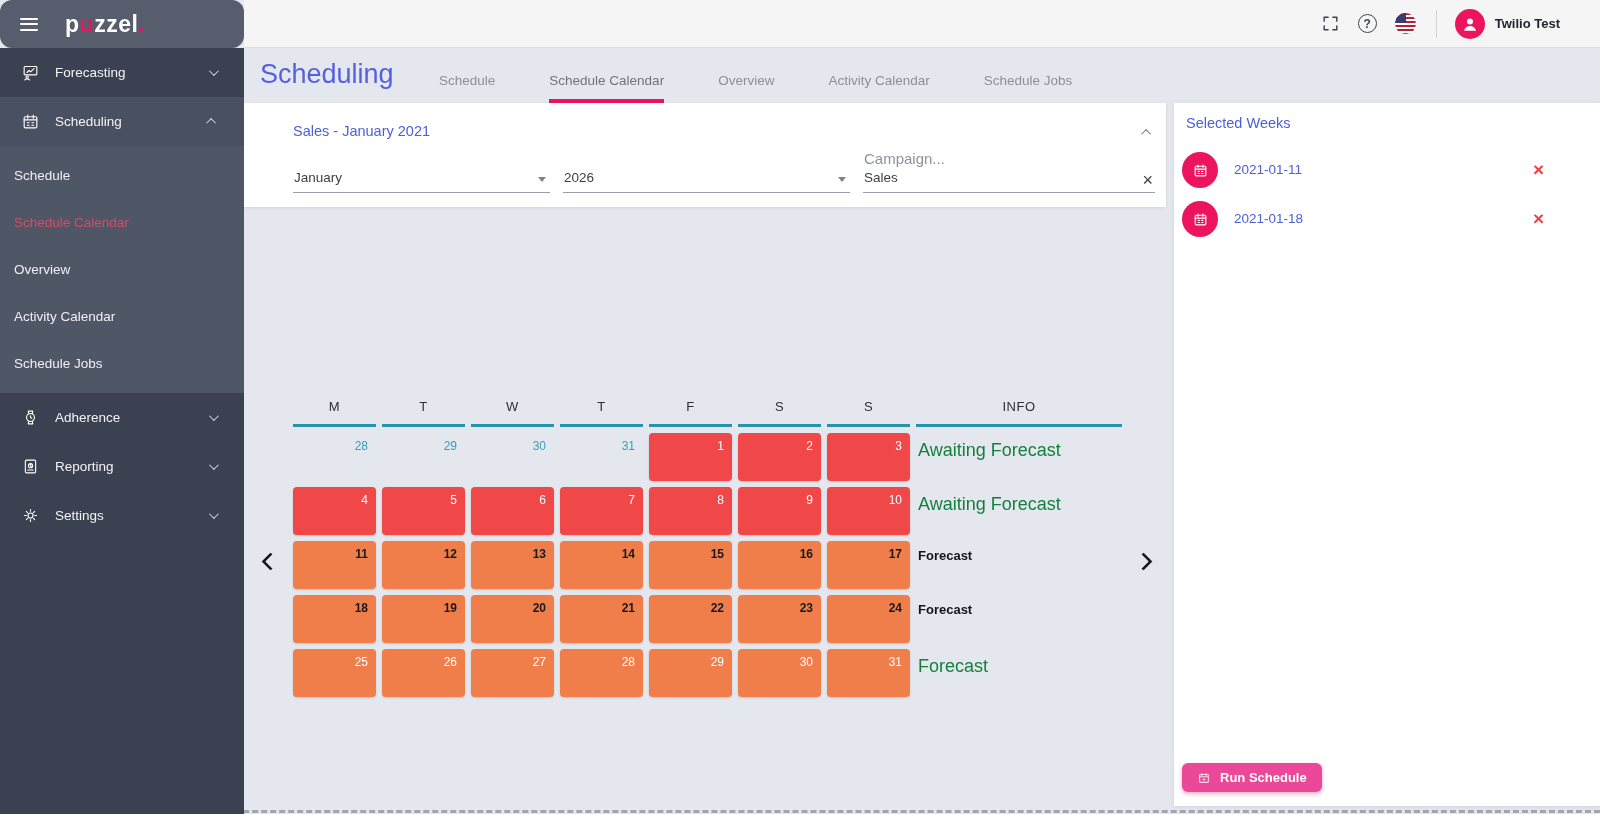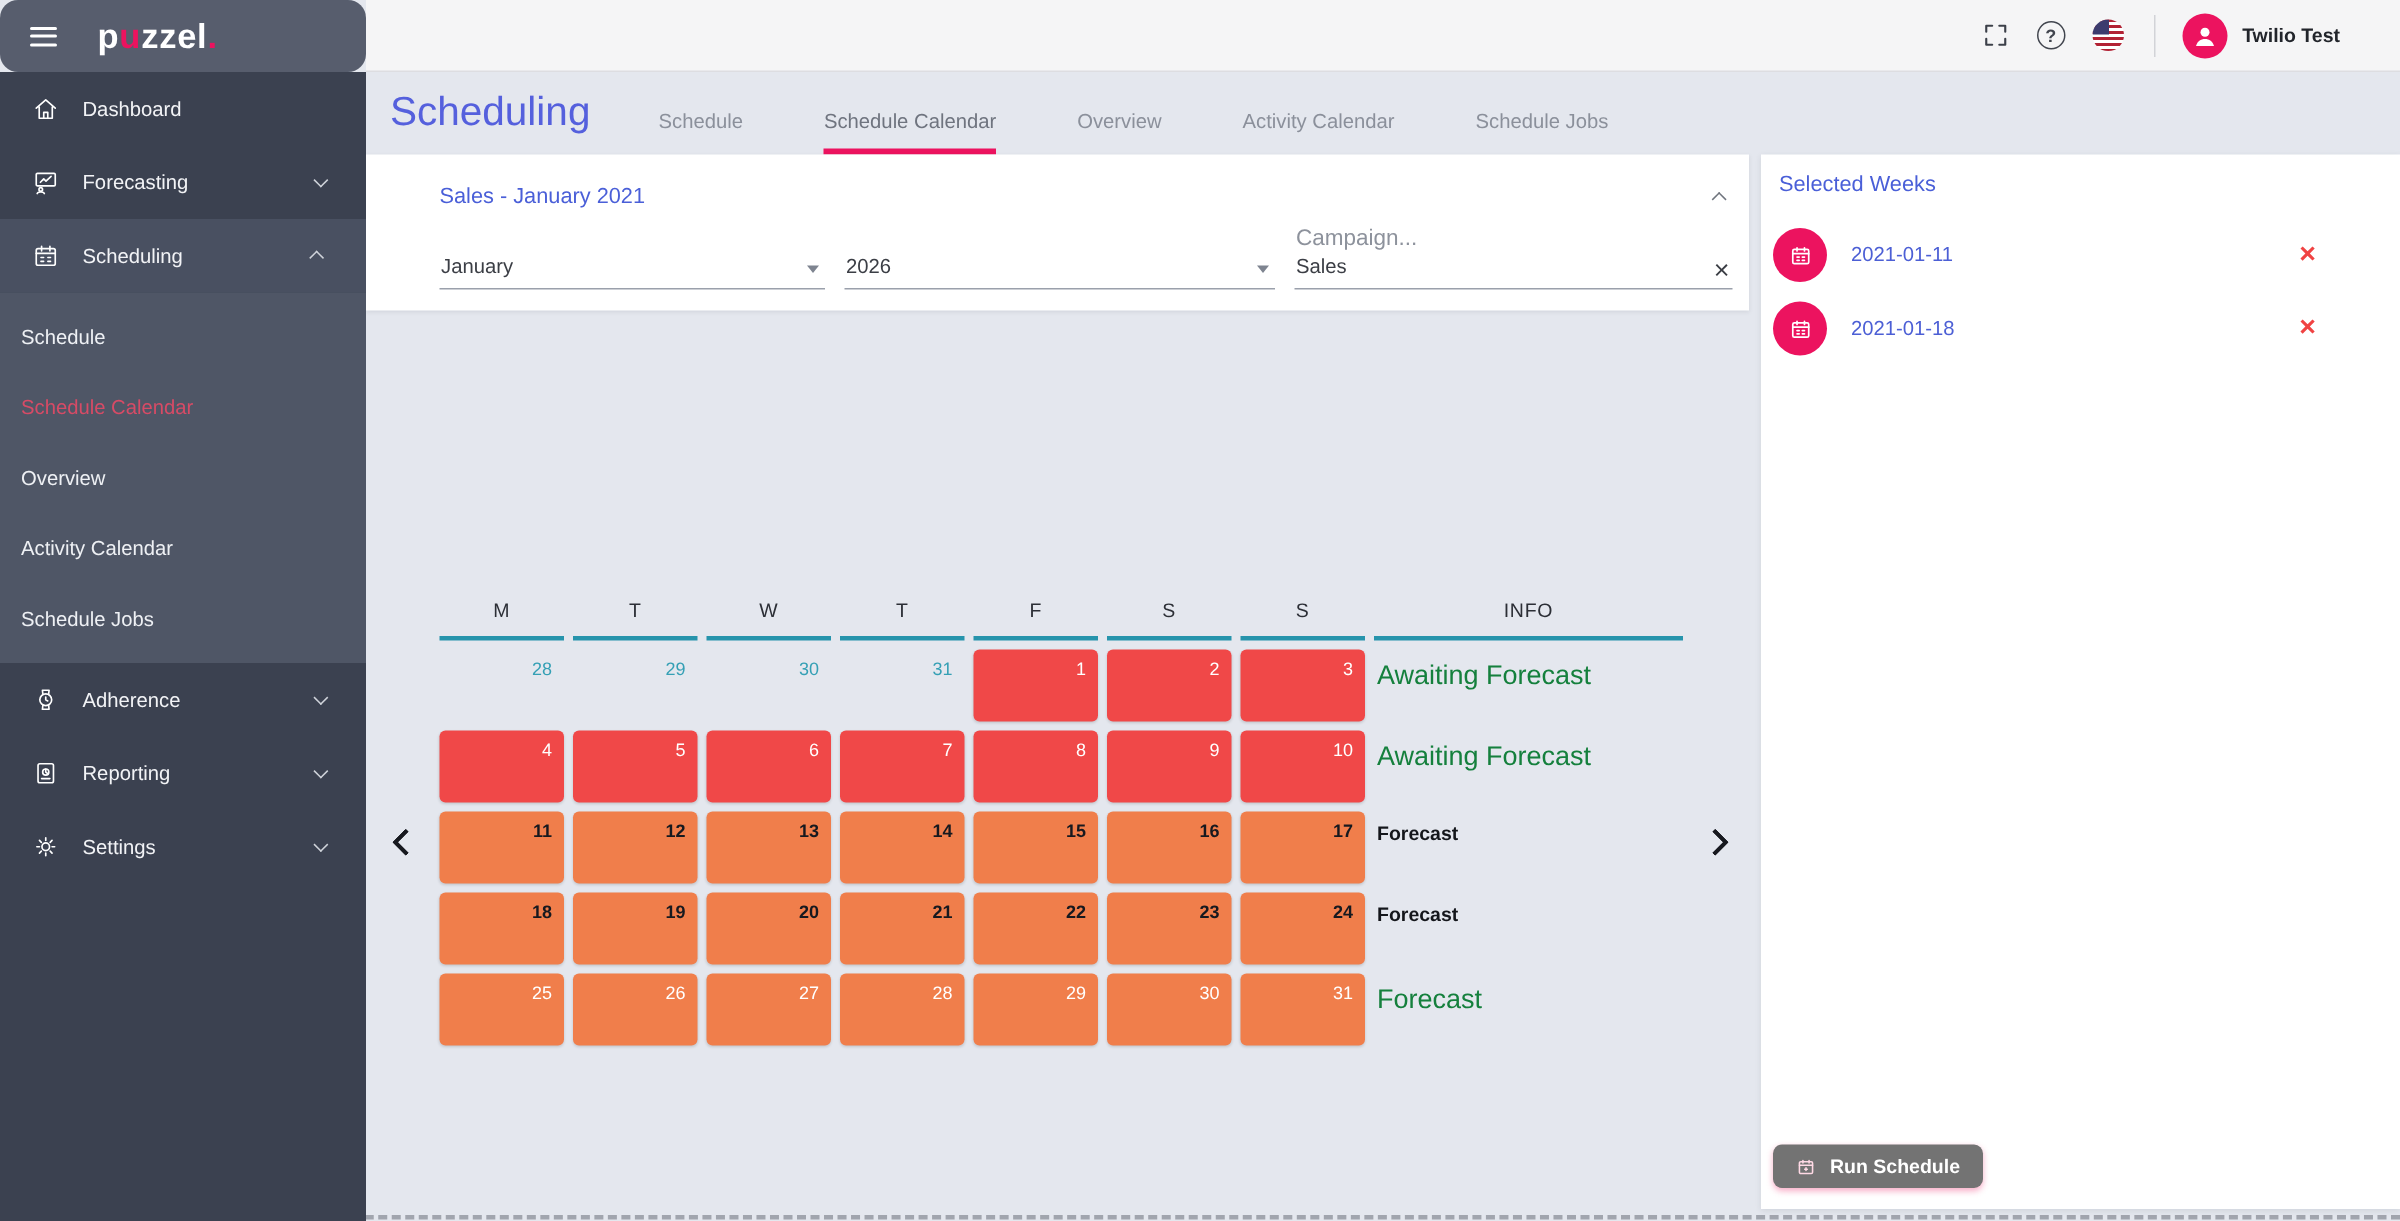--- a/index.html
+++ b/index.html
@@ -77,21 +77,21 @@
   .thick-chev.l { transform:rotate(45deg); }
   .thick-chev.r { transform:rotate(225deg); }
 
   
   .right-panel { position:absolute; left:1174px; top:103px; width:426px; bottom:8px; background:#fff; box-shadow:0 1px 4px rgba(40,45,60,.10); }
   .rp-title { position:absolute; left:12px; top:12px; font-size:14.5px; font-weight:500; color:#4a5fd8; }
   .week-row { position:absolute; left:0; width:100%; height:40px; }
   .week-row .pink-circle { position:absolute; left:8px; top:0; width:36px; height:36px; border-radius:50%; background:#ec135f; display:flex; align-items:center; justify-content:center; }
   .week-row .wdate { position:absolute; left:60px; top:10px; font-size:13.5px; font-weight:500; color:#4c5fd5; cursor:pointer; }
   .week-row .remove-x { position:absolute; right:56px; top:8px; font-size:19px; line-height:1; font-weight:700; color:#f04343; cursor:pointer; }
-  .run-btn { position:absolute; left:8px; bottom:14px; height:29px; padding:0 15px; background:#737373; border:none; border-radius:6px; color:#fff; font-family:"Liberation Sans",sans-serif; font-size:13px; font-weight:600; display:flex; align-items:center; cursor:pointer; box-shadow:0 2px 4px rgba(236,19,95,.35); }
+  .run-btn { position:absolute; left:8px; bottom:14px; height:29px; padding:0 15px; background:#ec4899; border:none; border-radius:6px; color:#fff; font-family:"Liberation Sans",sans-serif; font-size:13px; font-weight:600; display:flex; align-items:center; cursor:pointer; box-shadow:0 2px 4px rgba(236,19,95,.35); }
   .run-btn svg { margin-right:9px; }
 
   .bottom-dashes { position:absolute; left:0; right:0; bottom:1px; border-top:3px dashed rgba(80,85,95,.45); }
 </style>
 </head>
 <body>
 
 <div class="app">
 
   <div class="topbar">
@@ -124,28 +124,20 @@
         <svg width="20" height="20" viewBox="0 0 24 24" fill="#fff">
             <circle cx="12" cy="9" r="3.6"></circle>
             <path d="M4.8 20c.9-3.9 3.8-5.7 7.2-5.7s6.3 1.8 7.2 5.7z"></path>
           </svg>
       </div>
       <div class="user-name">Twilio Test</div>
     </div>
   </div>
 
   <div class="sidebar">
-    <div class="side-item">
-      <span class="ic">
-        <svg width="19" height="19" viewBox="0 0 24 24" fill="none" stroke="#fff" stroke-width="1.4" stroke-linecap="round" stroke-linejoin="round">
-            <path d="M4 11.5L12 4.5l8 7M6.5 10.5V20h11v-9.5M10.3 20v-5h3.4v5"></path>
-          </svg>
-      </span>
-      <span>Dashboard</span>
-    </div>
     <div class="side-item">
       <span class="ic">
         <svg width="19" height="19" viewBox="0 0 24 24" fill="none" stroke="#fff" stroke-width="1.4" stroke-linecap="round" stroke-linejoin="round">
             <rect x="4" y="4.5" width="16" height="10.5" rx="1"></rect>
             <path d="M7.5 12l2.8-2.8 1.9 1.9 4.3-4.1"></path>
             <circle cx="7.8" cy="18" r="1.5"></circle>
             <path d="M4.8 21.5c.5-1.7 5.5-1.7 6 0"></path>
           </svg>
       </span>
       <span>Forecasting</span>

